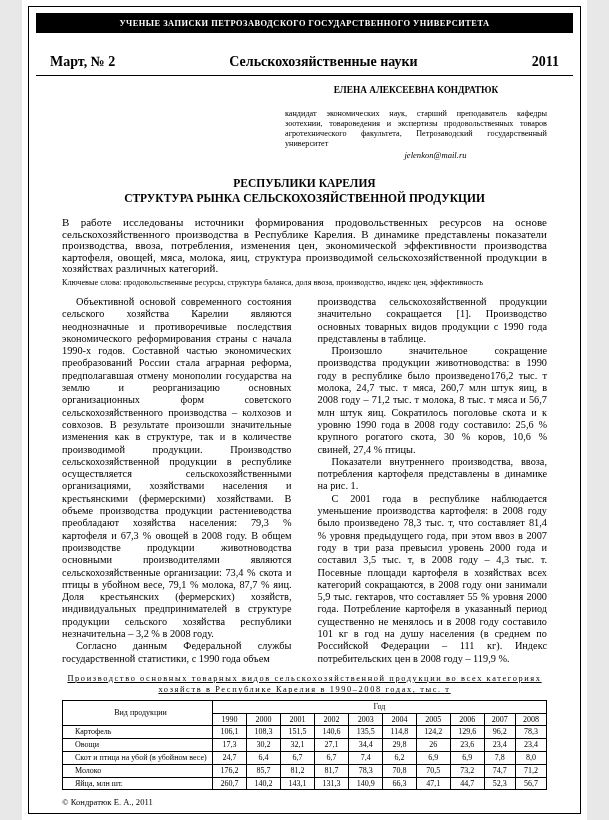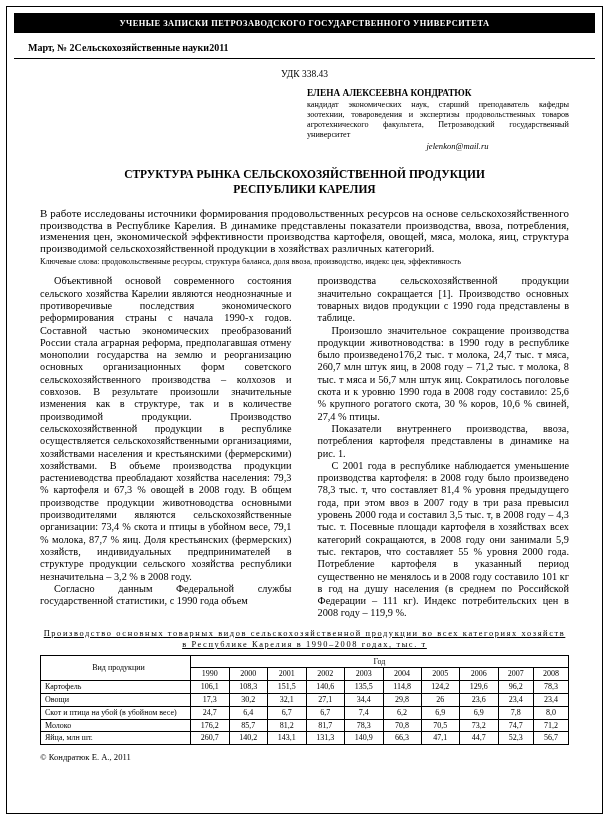--- a/index.html
+++ b/index.html
@@ -1,78 +1,77 @@
 <!DOCTYPE html>
 <html lang="ru"><head>
 <meta charset="utf-8">
 <style>
   * { margin:0; padding:0; box-sizing:border-box; }
   html,body { background:#e8e8e8; }
   .page {
-    position:relative; width:609px; height:820px; margin:0 auto;
+    position:relative; width:565px; height:820px; margin:0 auto;
     background:#ffffff; color:#000; overflow:hidden;
     font-family:"Liberation Serif", serif;
   }
   .frame { position:absolute; top:6px; left:6px; right:6px; bottom:6px; border:1px solid #000; pointer-events:none; }
   .content { position:absolute; top:13px; left:14px; right:14px; }
   .banner {
     background:#000; color:#fff; font-weight:700; font-size:8.4px;
     letter-spacing:0.5px; text-align:center; padding:6px 4px 5px;
   }
   .header-row {
-    display:flex; justify-content:flex-start; align-items:baseline;
-    font-weight:700; font-size:10px; padding:9px 14px 5px;
+    display:flex; justify-content:space-between; align-items:baseline;
+    font-weight:700; font-size:14px; padding:21px 14px 5px;
   }
   .header-rule { border-top:1.7px solid #000; }
   .udc { text-align:center; font-size:9.5px; margin-top:10px; }
   .author { width:262px; margin:9px 26px 0 auto; }
-  .author-name { font-size:9.3px; font-weight:700; text-align:left; margin-bottom:2px; }
+  .author-name { font-size:9.3px; font-weight:700; text-align:center; margin-bottom:14px; }
   .author-affil { font-size:8.2px; line-height:10px; text-align:justify; }
   .author-email { font-size:8.6px; font-style:italic; margin-top:1px; text-align:center;margin-left:39px; }
   .title { text-align:center; font-weight:700; font-size:11.5px; line-height:14.5px; margin-top:16px; }
   .abstract { font-size:11px; line-height:11.6px; text-align:justify; margin:12px 26px 0; }
   .keywords { font-size:8.2px; line-height:10px; text-align:justify; margin:3px 26px 0; }
   .columns { display:flex; gap:26px; margin:8px 26px 0; }
   .col { flex:1; min-width:0; font-size:10.3px; line-height:12.3px; text-align:justify; }
   .col p { text-indent:14px; margin:0; }
   .col p.no-indent { text-indent:0; }
   .caption { text-align:center; font-size:8.4px; line-height:11.5px; letter-spacing:1.6px; margin:8px 26px 0;text-decoration:underline; }
   table.datatable { border-collapse:collapse; width:calc(100% - 52px); margin:4px 26px 0; font-size:8px; }
   table.datatable td { border:1px solid #000; text-align:center; vertical-align:middle; padding:1px 2px; line-height:9.8px; }
   table.datatable td.rowhead { width:150px;padding-left:8px; }
-  table.datatable td.rowlabel { text-align:left; padding-left:4px; }
+  table.datatable td.rowlabel { text-align:left; padding-left:12px; }
   .footer { font-size:8.6px; margin:7px 26px 0; }
 </style>
 </head>
 <body>
 
 <div class="page">
   <div class="frame"></div>
   <div class="content">
 
     <div class="banner">УЧЕНЫЕ ЗАПИСКИ ПЕТРОЗАВОДСКОГО ГОСУДАРСТВЕННОГО УНИВЕРСИТЕТА</div>
 
     <div class="header-row">
       <span>Март, № 2</span>
       <span>Сельскохозяйственные науки</span>
       <span>2011</span>
     </div>
     <div class="header-rule"></div>
 
-    <div class="udc">УДК 338.43</div>
 
     <div class="author">
       <div class="author-name">ЕЛЕНА АЛЕКСЕЕВНА КОНДРАТЮК</div>
       <div class="author-affil">кандидат экономических наук, старший преподаватель кафедры зоотехнии, товароведения и экспертизы продовольственных товаров агротехнического факультета, Петрозаводский государственный университет</div>
       <div class="author-email">jelenkon@mail.ru</div>
     </div>
 
     <div class="title">
+      <div>РЕСПУБЛИКИ КАРЕЛИЯ</div>
       <div>СТРУКТУРА РЫНКА СЕЛЬСКОХОЗЯЙСТВЕННОЙ ПРОДУКЦИИ</div>
-      <div>РЕСПУБЛИКИ КАРЕЛИЯ</div>
     </div>
 
     <p class="abstract">В работе исследованы источники формирования продовольственных ресурсов на основе сельскохозяйственного производства в Республике Карелия. В динамике представлены показатели производства, ввоза, потребления, изменения цен, экономической эффективности производства картофеля, овощей, мяса, молока, яиц, структура производимой сельскохозяйственной продукции в хозяйствах различных категорий.</p>
     <p class="keywords">Ключевые слова: продовольственные ресурсы, структура баланса, доля ввоза, производство, индекс цен, эффективность</p>
 
     <div class="columns">
       <div class="col">
           <p>Объективной основой современного состояния сельского хозяйства Карелии являются неоднозначные и противоречивые последствия экономического реформирования страны с начала 1990-х годов. Составной частью экономических преобразований России стала аграрная реформа, предполагавшая отмену монополии государства на землю и реорганизацию основных организационных форм советского сельскохозяйственного производства – колхозов и совхозов. В результате произошли значительные изменения как в структуре, так и в количестве производимой продукции. Производство сельскохозяйственной продукции в республике осуществляется сельскохозяйственными организациями, хозяйствами населения и крестьянскими (фермерскими) хозяйствами. В объеме производства продукции растениеводства преобладают хозяйства населения: 79,3 % картофеля и 67,3 % овощей в 2008 году. В общем производстве продукции животноводства основными производителями являются сельскохозяйственные организации: 73,4 % скота и птицы в убойном весе, 79,1 % молока, 87,7 % яиц. Доля крестьянских (фермерских) хозяйств, индивидуальных предпринимателей в структуре продукции сельского хозяйства республики незначительна – 3,2 % в 2008 году.</p>
           <p>Согласно данным Федеральной службы государственной статистики, с 1990 года объем</p>
         </div>

